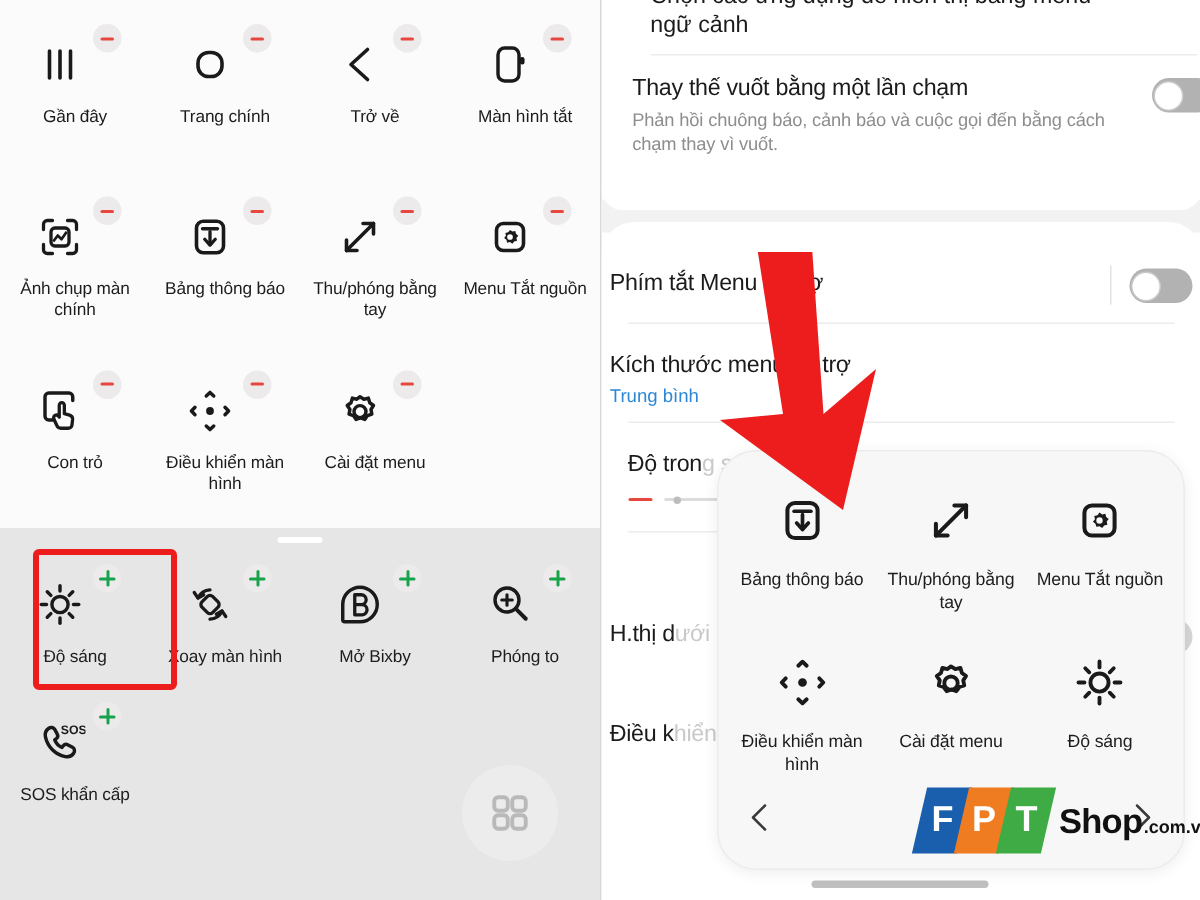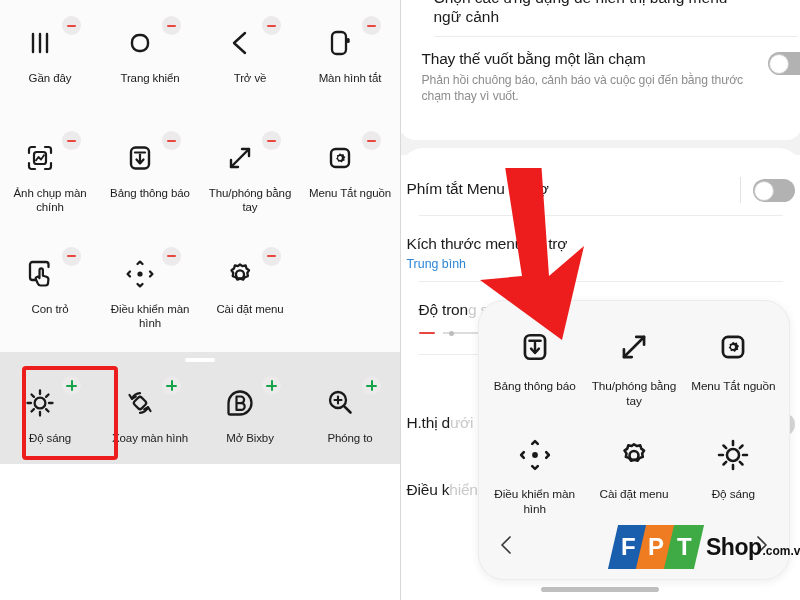--- a/index.html
+++ b/index.html
@@ -5,21 +5,21 @@
   html,body{margin:0;padding:0;}
   body{
     width:800px;height:600px;
     font-family:"Liberation Sans","DejaVu Sans",sans-serif;
     background:#fff;overflow:hidden;position:relative;
   }
   .screen{position:absolute;inset:0;display:flex;}
 
   
   .left-panel{
-    position:relative;width:400px;height:464px;
+    position:relative;width:400px;height:600px;
     background:#86efac;overflow:hidden;
   }
   .edit-grid{
     position:absolute;left:0;top:0;width:400px;height:352px;
     background:#fbfbfb;
     display:grid;grid-template-columns:repeat(4,1fr);
     grid-template-rows:repeat(3,1fr);
     padding-top:6px;box-sizing:border-box;
   }
   .cell{
@@ -151,21 +151,21 @@
         <div class="lbl">Gần đây</div>
       </div>
 
       <div class="cell">
         <div class="ico-wrap">
           <svg width="34" height="34" viewBox="0 0 34 34">
               <rect x="9" y="9" width="16" height="16" rx="7" fill="none" stroke="#1a1a1a" stroke-width="2.4"></rect>
             </svg>
           <span class="badge minus"></span>
         </div>
-        <div class="lbl">Trang khiển</div>
+        <div class="lbl">Trang chính</div>
       </div>
 
       <div class="cell">
         <div class="ico-wrap">
           <svg width="34" height="34" viewBox="0 0 34 34">
               <polyline points="22,7 11,17 22,27" fill="none" stroke="#1a1a1a" stroke-width="2.4" stroke-linecap="round" stroke-linejoin="round"></polyline>
             </svg>
           <span class="badge minus"></span>
         </div>
         <div class="lbl">Trở về</div>
@@ -375,21 +375,21 @@
     <div style="position:absolute;left:15px;top:0;width:400px;">
       <div style="height:8px;overflow:hidden;position:relative;">
         <div style="position:absolute;left:18px;top:-11px;font-size:15.5px;color:#1b1b1b;white-space:nowrap;">Chọn các ứng dụng để hiển thị bảng menu</div>
       </div>
       <div style="padding:0 18px 10px 18px;font-size:15.5px;color:#1b1b1b;">ngữ cảnh</div>
       <div class="rowline"></div>
 
       <div class="set-row">
         <div style="flex:1;">
           <div class="set-title">Thay thế vuốt bằng một lần chạm</div>
-          <div class="set-sub">Phản hồi chuông báo, cảnh báo và cuộc gọi đến bằng thước chạm thay vì vuốt.</div>
+          <div class="set-sub">Phản hồi chuông báo, cảnh báo và cuộc gọi đến bằng cách chạm thay vì vuốt.</div>
         </div>
         <div class="toggle"></div>
       </div>
     </div>
 
     <div style="position:absolute;left:0;top:133px;width:400px;height:22px;background:#f2f2f2;"></div>
     <div style="position:absolute;left:0;top:126px;width:400px;height:14px;background:#fff;border-bottom-left-radius:22px;border-bottom-right-radius:22px;"></div>
     <div style="position:absolute;left:0;top:148px;width:400px;height:452px;background:#fff;border-top-left-radius:22px;border-top-right-radius:22px;"></div>
 
     <div style="position:absolute;left:0;top:163px;width:400px;">

